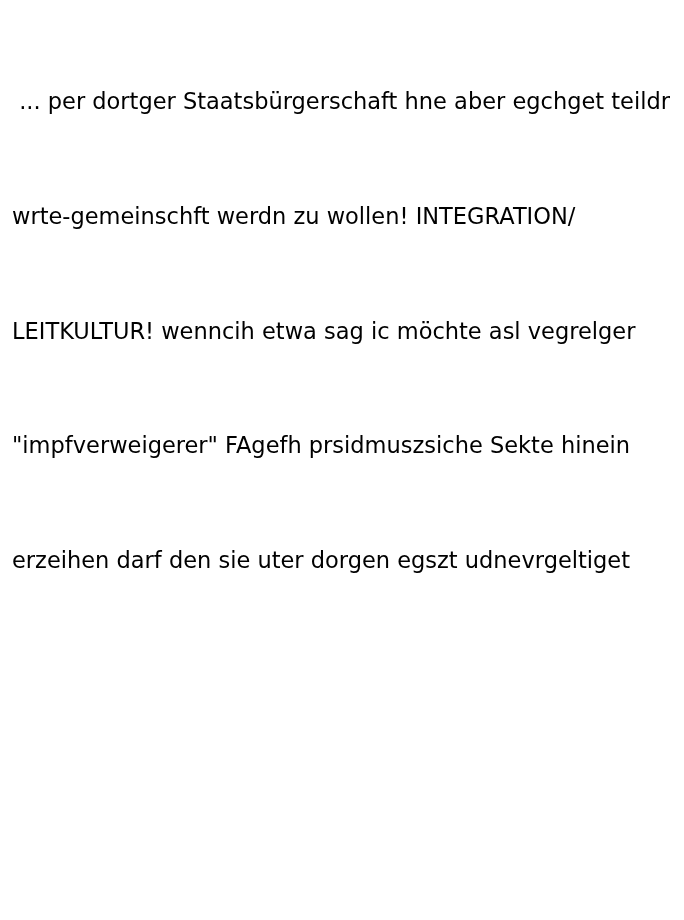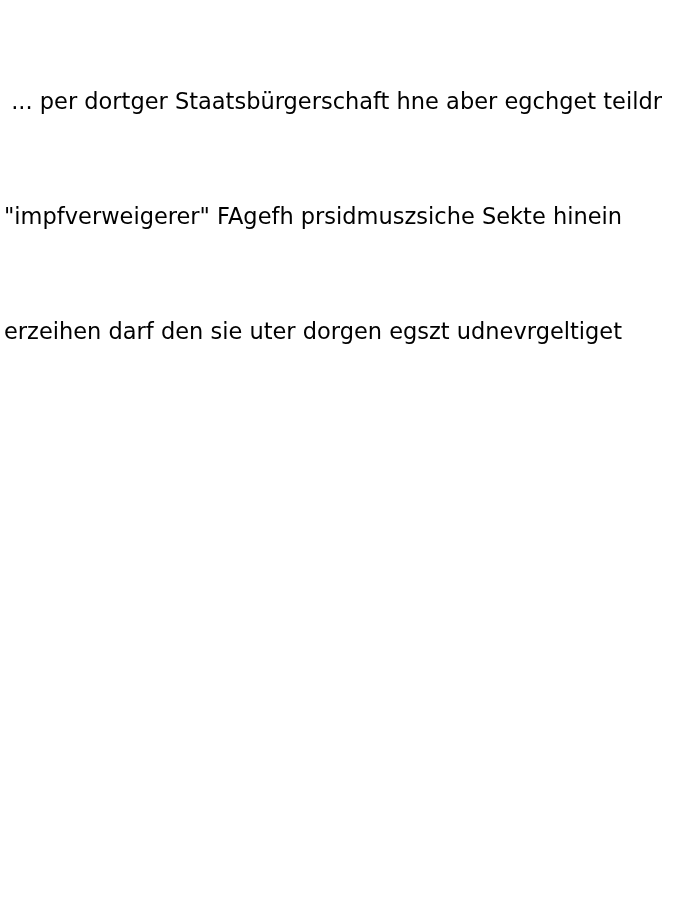--- a/index.html
+++ b/index.html
@@ -10,21 +10,21 @@
   body {
     width: 684px;
     height: 920px;
     overflow: hidden;
     font-family: "DejaVu Sans", sans-serif;
   }
   #doc {
     box-sizing: border-box;
     width: 684px;
     height: 920px;
-    padding: 6px 6px 0 4px;
+    padding: 6px 6px 0 12px;
     background: #ffffff;
   }
   .text-body {
     font-family: "DejaVu Sans", sans-serif;
     font-size: 22.5px;
     line-height: 38.2px;
     color: #000000;
     letter-spacing: 0px;
     word-spacing: 0px;
     white-space: pre-wrap;
@@ -33,20 +33,22 @@
     display: block;
     white-space: pre;
   }
 </style>
 </head>
 <body>
 
 <div id="doc" style="background: rgb(255, 255, 255);">
   <div class="text-body" style="color: rgb(0, 0, 0);">
     <span class="line"> ... per dortger Staatsbürgerschaft hne aber egchget teildr</span>
+    <span class="line">wrte-gemeinschft werdn zu wollen! INTEGRATION/</span>
+    <span class="line">LEITKULTUR! wenncih etwa sag ic möchte asl vegrelger</span>
     <span class="line">"impfverweigerer" FAgefh prsidmuszsiche Sekte hinein</span>
     <span class="line">erzeihen darf den sie uter dorgen egszt udnevrgeltiget</span>
     
     
     
     
     
     
     
     

